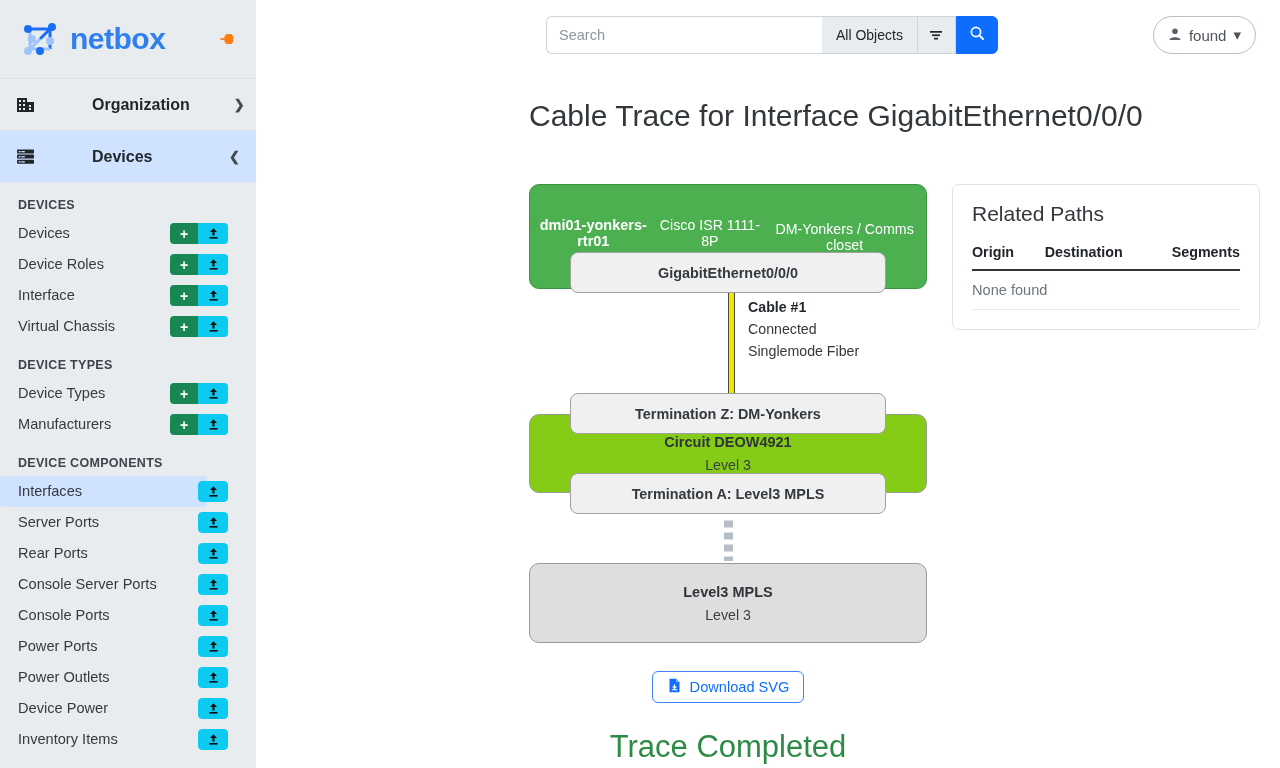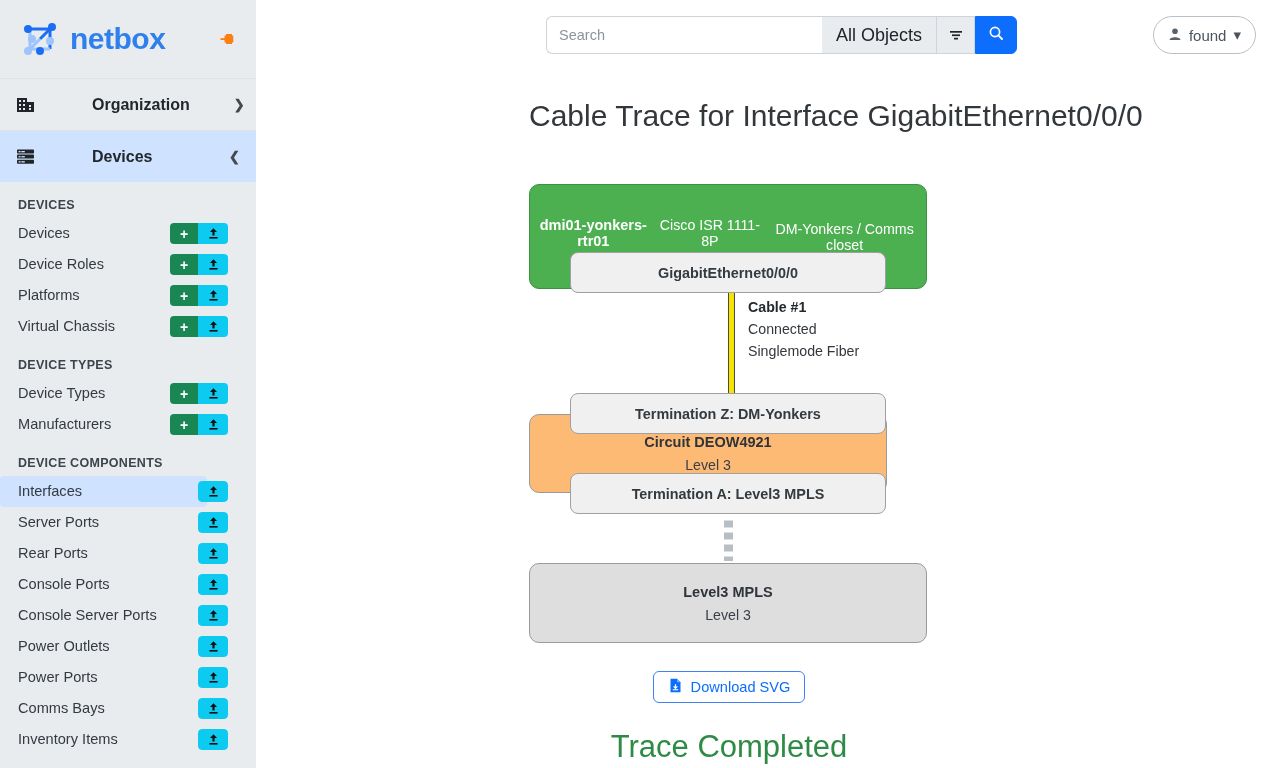--- a/index.html
+++ b/index.html
@@ -92,21 +92,21 @@
   .search-input {
     width: 276px; height: 38px; border: 1px solid #ced4da; border-right: none;
     border-radius: 6px 0 0 6px; padding: 0 12px; font-size: 14.5px;
     color: #212529; background: #fff; outline: none;
     font-family: "Liberation Sans", sans-serif;
   }
   .search-input::placeholder { color: #8d949b; }
   .obj-select {
     display: flex; align-items: center; padding: 0 14px; height: 38px;
     background: #e9ecef; border: 1px solid #ced4da; border-left: none;
-    font-size: 18px; color: #212529;
+    font-size: 14px; color: #212529;
   }
   .filter-btn {
     width: 38px; height: 38px; background: #e9ecef;
     border: 1px solid #ced4da; border-left: none;
     display: flex; align-items: center; justify-content: center;
   }
   .search-btn {
     width: 42px; height: 38px; background: #0d6efd; border: 1px solid #0d6efd;
     border-radius: 0 6px 6px 0; display: flex; align-items: center; justify-content: center;
   }
@@ -152,21 +152,21 @@
     position: absolute; left: 199px; top: 0; width: 7px; height: 100px;
     background: #f5e400; border-left: 1px solid #4a4a4a; border-right: 1px solid #4a4a4a;
   }
   .cable-label { position: absolute; left: 219px; top: 6px; }
   .cable-label .cl-1 { font-size: 14.2px; font-weight: 700; color: #24292e; margin-bottom: 6px; }
   .cable-label .cl-2 { font-size: 14.2px; color: #33383d; margin-bottom: 6px; }
   .cable-label .cl-3 { font-size: 14.2px; color: #33383d; }
 
   .term.t-z { margin-top: 0; }
   .node-circuit {
-    width: 358px; height: 79px; background: #fdba74; border: 1px solid #9a9a9a;
+    width: 398px; height: 79px; background: #84cc16; border: 1px solid #9a9a9a;
     border-radius: 10px; margin-top: -20px; position: relative; z-index: 1;
     display: flex; flex-direction: column; align-items: center; justify-content: center;
   }
   .node-circuit .c1 { font-size: 14.5px; font-weight: 700; color: #2f343a; margin-bottom: 7px; }
   .node-circuit .c2 { font-size: 14.2px; color: #3a4046; }
   .term.t-a { margin-top: -20px; }
 
   .dotted {
     height: 45px; width: 9px; margin-left: 195px; margin-top: 2px;
     background-image: linear-gradient(#b6bec6 62%, rgba(255,255,255,0) 0%);
@@ -301,21 +301,21 @@
         <span class="btn-add">+</span>
         <span class="btn-import">
           <svg width="13" height="13" viewBox="0 0 13 13">
               <path d="M6.5 1.2 L10 5 H7.6 V8.4 H5.4 V5 H3 Z" fill="#111"></path>
               <rect x="2.4" y="10" width="8.2" height="1.6" fill="#111"></rect>
             </svg>
         </span>
       </span>
     </div>
     <div class="nav-row">
-      <span class="label">Platforms</span>
+      <span class="label">Interface</span>
       <span class="btns">
         <span class="btn-add">+</span>
         <span class="btn-import">
           <svg width="13" height="13" viewBox="0 0 13 13">
               <path d="M6.5 1.2 L10 5 H7.6 V8.4 H5.4 V5 H3 Z" fill="#111"></path>
               <rect x="2.4" y="10" width="8.2" height="1.6" fill="#111"></rect>
             </svg>
         </span>
       </span>
     </div>
@@ -388,32 +388,43 @@
       <span class="btns">
         <span class="btn-import single">
           <svg width="13" height="13" viewBox="0 0 13 13">
               <path d="M6.5 1.2 L10 5 H7.6 V8.4 H5.4 V5 H3 Z" fill="#111"></path>
               <rect x="2.4" y="10" width="8.2" height="1.6" fill="#111"></rect>
             </svg>
         </span>
       </span>
     </div>
     <div class="nav-row">
+      <span class="label">Console Server Ports</span>
+      <span class="btns">
+        <span class="btn-import single">
+          <svg width="13" height="13" viewBox="0 0 13 13">
+              <path d="M6.5 1.2 L10 5 H7.6 V8.4 H5.4 V5 H3 Z" fill="#111"></path>
+              <rect x="2.4" y="10" width="8.2" height="1.6" fill="#111"></rect>
+            </svg>
+        </span>
+      </span>
+    </div>
+    <div class="nav-row">
       <span class="label">Console Ports</span>
       <span class="btns">
         <span class="btn-import single">
           <svg width="13" height="13" viewBox="0 0 13 13">
               <path d="M6.5 1.2 L10 5 H7.6 V8.4 H5.4 V5 H3 Z" fill="#111"></path>
               <rect x="2.4" y="10" width="8.2" height="1.6" fill="#111"></rect>
             </svg>
         </span>
       </span>
     </div>
     <div class="nav-row">
-      <span class="label">Console Server Ports</span>
+      <span class="label">Power Ports</span>
       <span class="btns">
         <span class="btn-import single">
           <svg width="13" height="13" viewBox="0 0 13 13">
               <path d="M6.5 1.2 L10 5 H7.6 V8.4 H5.4 V5 H3 Z" fill="#111"></path>
               <rect x="2.4" y="10" width="8.2" height="1.6" fill="#111"></rect>
             </svg>
         </span>
       </span>
     </div>
     <div class="nav-row">
@@ -421,32 +432,21 @@
       <span class="btns">
         <span class="btn-import single">
           <svg width="13" height="13" viewBox="0 0 13 13">
               <path d="M6.5 1.2 L10 5 H7.6 V8.4 H5.4 V5 H3 Z" fill="#111"></path>
               <rect x="2.4" y="10" width="8.2" height="1.6" fill="#111"></rect>
             </svg>
         </span>
       </span>
     </div>
     <div class="nav-row">
-      <span class="label">Power Ports</span>
-      <span class="btns">
-        <span class="btn-import single">
-          <svg width="13" height="13" viewBox="0 0 13 13">
-              <path d="M6.5 1.2 L10 5 H7.6 V8.4 H5.4 V5 H3 Z" fill="#111"></path>
-              <rect x="2.4" y="10" width="8.2" height="1.6" fill="#111"></rect>
-            </svg>
-        </span>
-      </span>
-    </div>
-    <div class="nav-row">
-      <span class="label">Comms Bays</span>
+      <span class="label">Device Power</span>
       <span class="btns">
         <span class="btn-import single">
           <svg width="13" height="13" viewBox="0 0 13 13">
               <path d="M6.5 1.2 L10 5 H7.6 V8.4 H5.4 V5 H3 Z" fill="#111"></path>
               <rect x="2.4" y="10" width="8.2" height="1.6" fill="#111"></rect>
             </svg>
         </span>
       </span>
     </div>
     <div class="nav-row">
@@ -545,16 +545,33 @@
                 <rect x="4.8" y="11.2" width="5.4" height="1.1" fill="#ffffff"></rect>
               </svg>
             </span>
             <span>Download SVG</span>
           </div>
         </div>
 
         <div class="trace-done">Trace Completed</div>
       </div>
 
+      <div class="rp-card">
+        <div class="rp-title">Related Paths</div>
+        <table class="rp-table">
+          <thead>
+            <tr>
+              <th class="col-origin">Origin</th>
+              <th class="col-dest">Destination</th>
+              <th>Segments</th>
+            </tr>
+          </thead>
+          <tbody>
+            <tr>
+              <td colspan="3">None found</td>
+            </tr>
+          </tbody>
+        </table>
+      </div>
 
     </div>
   </section>
 </div>
 
 </body></html>

